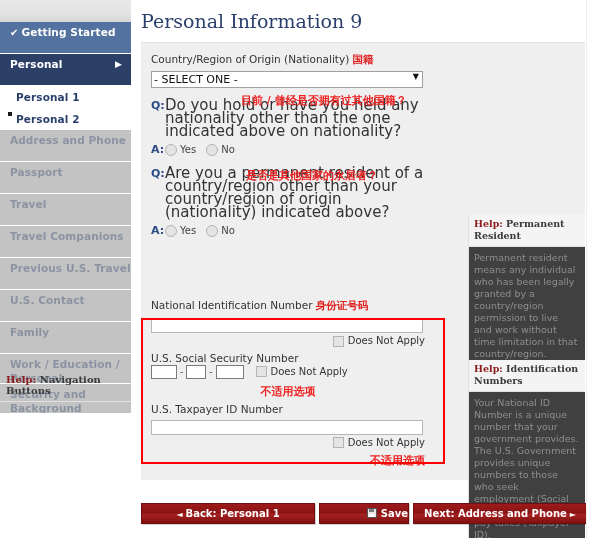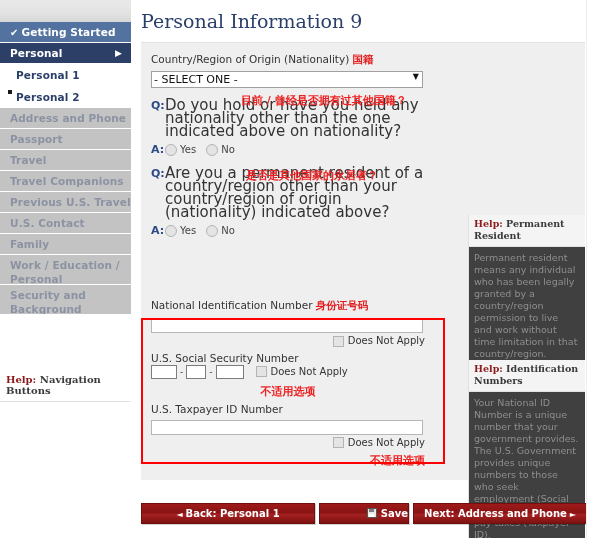--- a/index.html
+++ b/index.html
@@ -26,21 +26,21 @@
   
   .sidebar {
     position: absolute;
     left: 0; top: 22px;
     width: 131px;
     background: #ffffff;
   }
   .nav-item {
     position: relative;
     box-sizing: border-box;
-    height: 21px;
+    height: 32px;
     line-height: 21px;
     font-size: 10.5px;
     font-weight: bold;
     padding-left: 10px;
     letter-spacing: 0.1px;
     white-space: nowrap;
     overflow: hidden;
   }
   .nav-item.done {
     background: #53729f;

